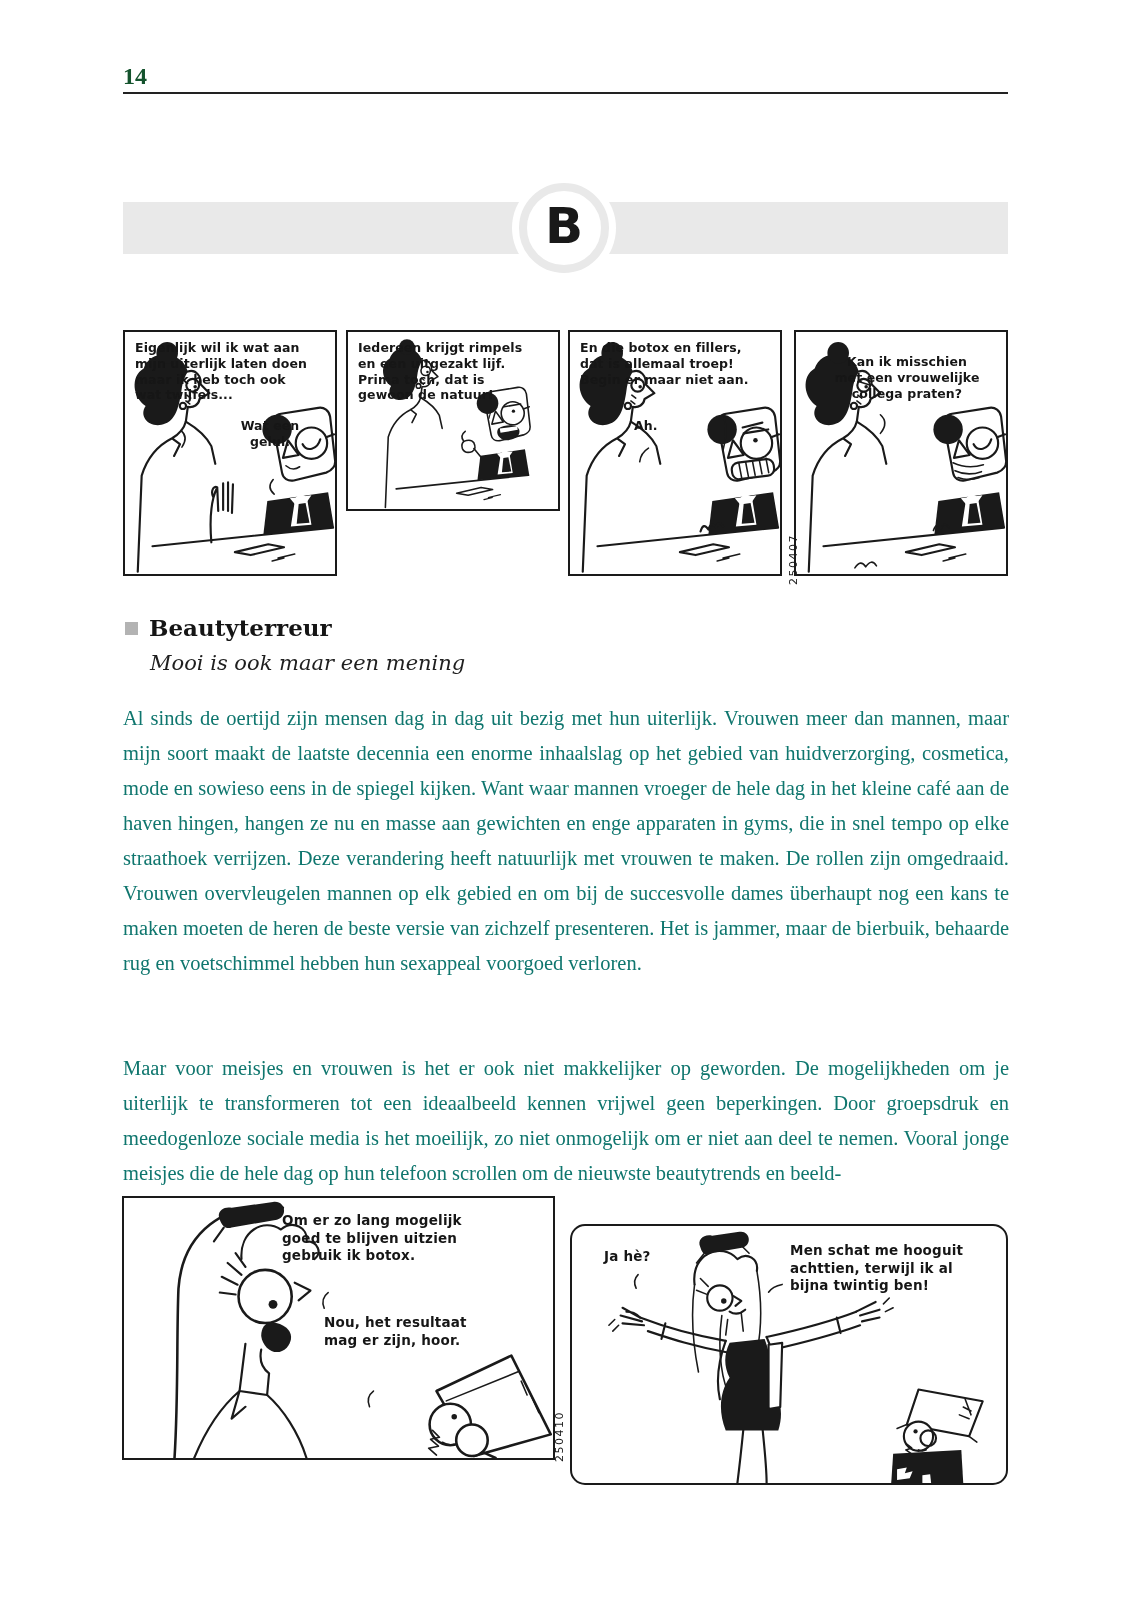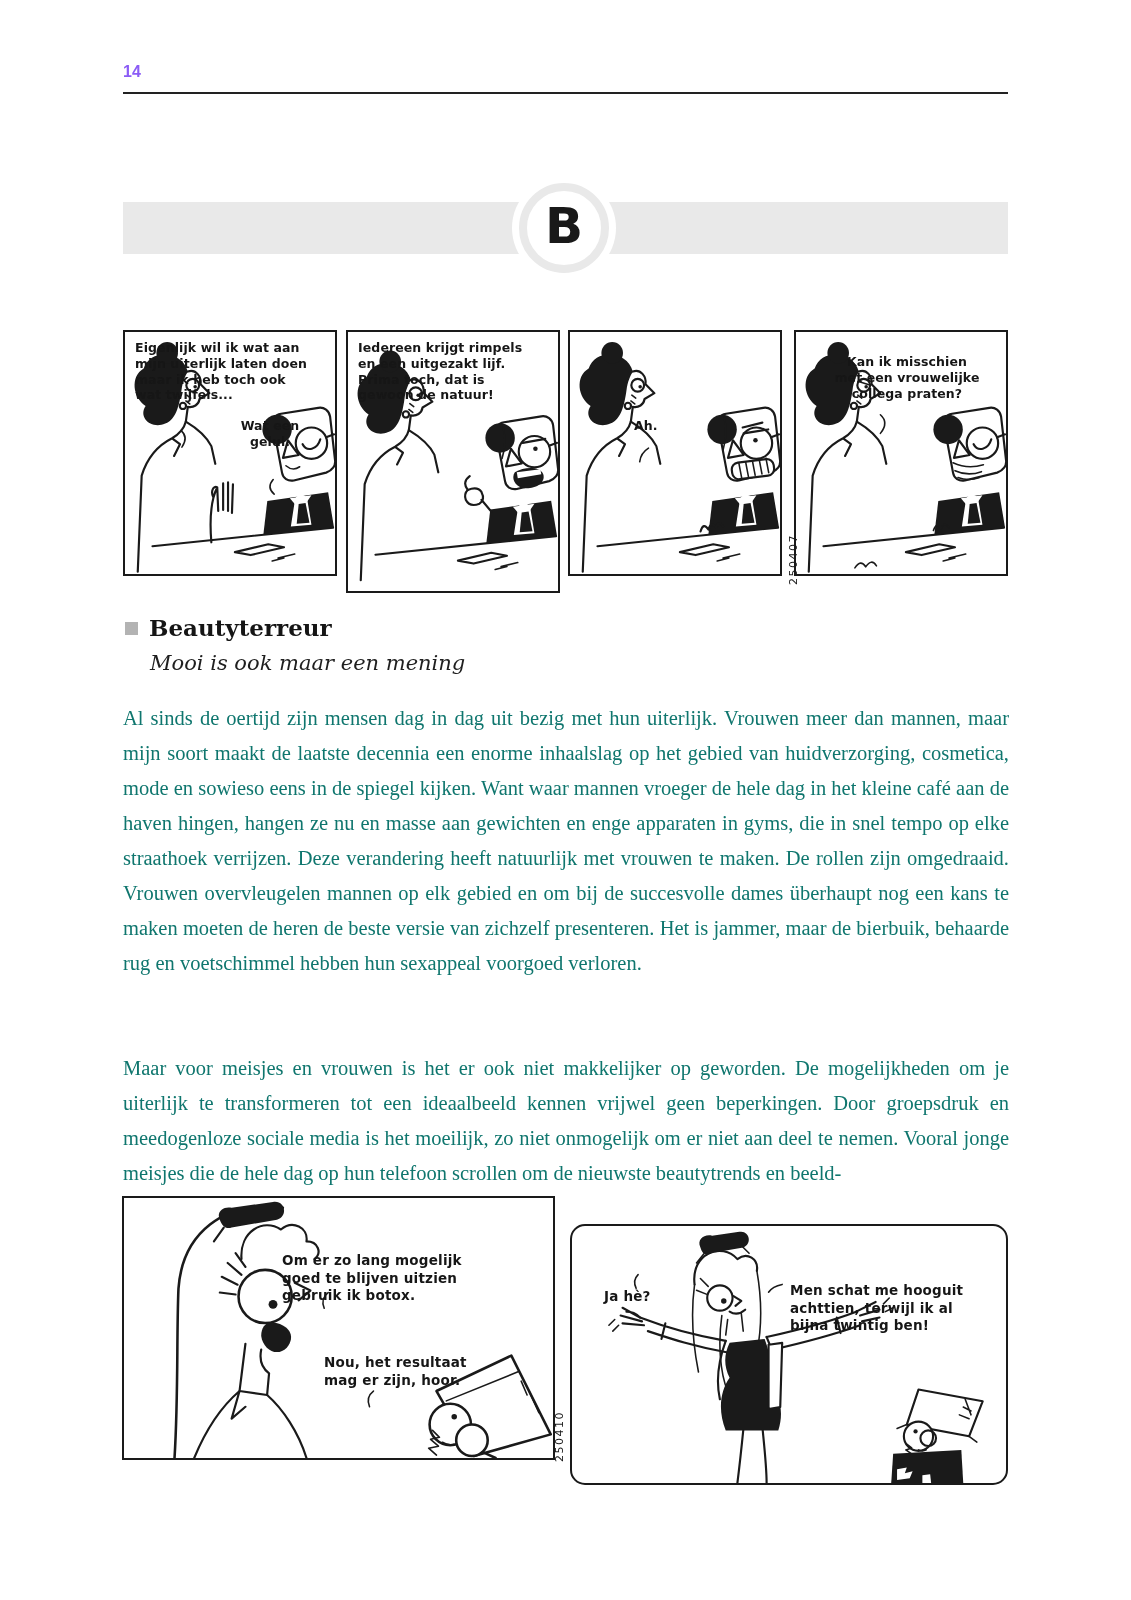--- a/index.html
+++ b/index.html
@@ -1,38 +1,38 @@
 <!DOCTYPE html>
 <html><head>
 <meta charset="utf-8">
 <style>
   html,body{margin:0;padding:0;background:#fff;}
   .page{position:relative;width:1131px;height:1600px;background:#ffffff;overflow:hidden;
         font-family:"Liberation Serif",serif;color:#1f1f1f;}
 
   
-  .page-number{position:absolute;left:123px;top:63px;font-family:Liberation Sans, sans-serif;
-               font-weight:bold;font-size:16px;color:#8b5cf6;}
+  .page-number{position:absolute;left:123px;top:63px;font-family:Liberation Serif, serif;
+               font-weight:bold;font-size:24px;color:#14532d;}
   .top-rule{position:absolute;left:123px;top:92px;width:885px;height:2.4px;background:#222;}
 
   
   .banner-bar{position:absolute;left:123px;top:202px;width:885px;height:52px;background:#e9e9e9;}
   .banner-circle{position:absolute;left:519px;top:183px;width:74px;height:74px;background:#fff;
                  border:8px solid #e9e9e9;border-radius:50%;box-shadow:0 0 0 7px #fff;
                  display:flex;align-items:center;justify-content:center;z-index:2;}
   .banner-letter{font-family:"DejaVu Sans",sans-serif;font-weight:bold;font-size:50px;
                  color:#191919;line-height:1;transform:translateY(-2px);}
 
   
   .panel{position:absolute;border:2.2px solid #1a1a1a;background:#fff;box-sizing:border-box;}
   .art{position:absolute;left:0;top:0;width:100%;height:100%;z-index:1;}
   .speech{position:absolute;z-index:2;white-space:pre-line;font-family:"DejaVu Sans",sans-serif;
           font-weight:600;color:#161616;}
   .s1{font-size:12.5px;line-height:1.26;letter-spacing:0.1px;}
-  .s2{font-size:13.5px;line-height:1.3;letter-spacing:0.2px;margin-top:40px;}
+  .s2{font-size:13.5px;line-height:1.3;letter-spacing:0.2px;}
   .strip-code{position:absolute;font-family:"DejaVu Sans",sans-serif;font-size:11px;
               letter-spacing:1.5px;color:#1a1a1a;transform:rotate(-90deg);
               transform-origin:0 0;white-space:nowrap;}
 
   
   .ln{fill:none;stroke:#1a1a1a;stroke-width:2.2;stroke-linecap:round;stroke-linejoin:round;}
   .t{stroke-width:1.6;}
   .w25{stroke-width:2.6;}
   .fl{fill:#1a1a1a;stroke:none;}
   .wh{fill:#fff;}
@@ -114,21 +114,21 @@
         <path class="ln t" d="M151 150 q-7 8 1 15"></path>
       </svg>
       <div class="speech s1" style="left:10px;top:8px;">Eigenlijk wil ik wat aan
 mijn uiterlijk laten doen
 maar ik heb toch ook
 wat twijfels...</div>
       <div class="speech s1" style="left:100px;top:86px;text-align:center;width:90px;">Wat een
 gelul.</div>
     </div>
 
-    <div class="panel" style="left:346px;top:330px;width:214px;height:263px;">
+    <div class="panel" style="left:346px;top:330px;width:214px;height:181px;">
       <svg class="art" viewBox="0 0 214 246">
         <use href="#d-desk"></use>
         <g>
             <use href="#d-woman"></use>
           </g>
         <g>
           <use href="#d-guy"></use>
           <path class="ln" d="M178 104 L201 100"></path>
           <circle class="fl" cx="191" cy="110" r="2.3"></circle>
           <path class="fl" d="M170 134 C180 128 196 128 199 136 C202 146 188 152 178 150 C170 148 166 140 170 134 Z"></path>
@@ -156,20 +156,23 @@
           <circle class="fl" cx="189" cy="110" r="2.3"></circle>
           <g transform="rotate(-7 186 140)">
             <rect class="ln wh" x="165" y="131" width="43" height="17" rx="7"></rect>
             <path class="ln t" d="M173 132 l1 15 M180 131.5 l1 15 M187 131 l1 15 M194 130.5 l1 15 M201 130 l1 15"></path>
           </g>
           <path class="ln" d="M133 203 q3 -10 8 -2 q3 -9 8 -2 q3 -8 7 -1"></path>
         </g>
         <path class="ln t" d="M157 86 q4 16 -1 34"></path>
         <path class="ln t" d="M80 118 q-8 5 -9 14"></path>
       </svg>
+      <div class="speech s1" style="left:10px;top:8px;">En die botox en fillers,
+dat is allemaal troep!
+Begin er maar niet aan.</div>
       <div class="speech s1" style="left:64px;top:86px;">Ah.</div>
     </div>
 
     <div class="panel" style="left:794px;top:330px;width:214px;height:246px;">
       <svg class="art" viewBox="0 0 214 246">
         <use href="#d-desk"></use>
         <g>
           <use href="#d-woman"></use>
           <path class="ln t" d="M63 50 L76 54"></path>
           <path class="ln t" d="M60 240 q6 -9 11 -1 q6 -9 11 -1"></path>

